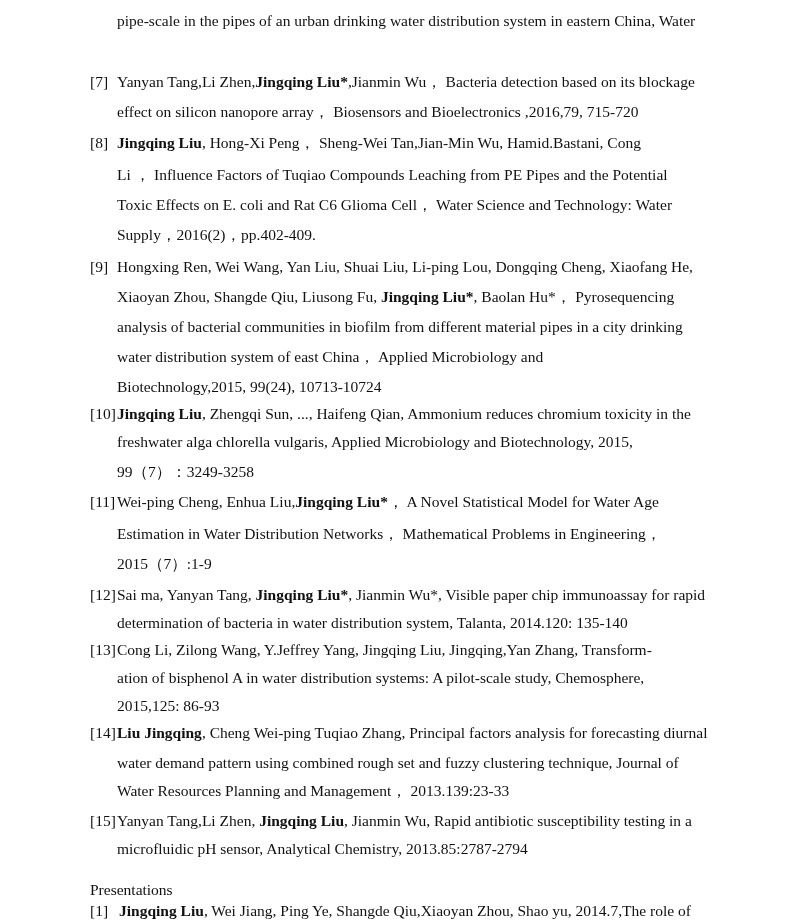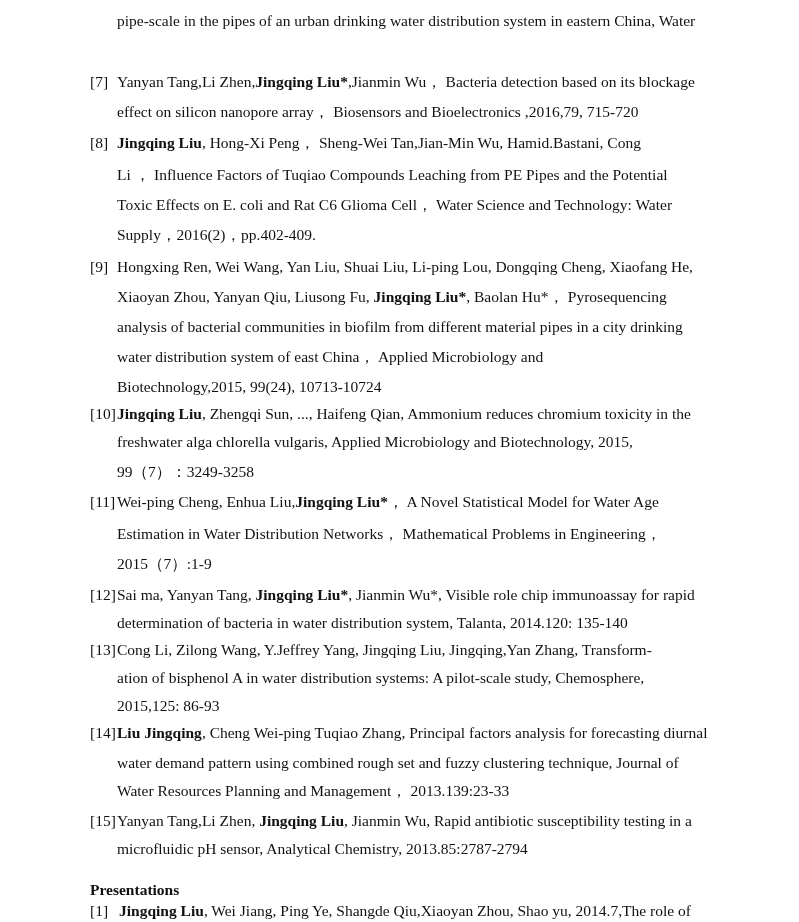--- a/index.html
+++ b/index.html
@@ -8,21 +8,21 @@
       font-family: "Liberation Serif", "DejaVu Serif", serif;
       color: #111111; font-size: 15.5px;
     }
     .page { position: absolute; left: 0; top: 0; width: 799px; height: 922px; margin-left: 13px; }
     .line {
       position: absolute; white-space: nowrap; line-height: 20px;
     }
     .num { position: absolute; left: 77px; }
     .txt { position: absolute; left: 104px; text-align: right; }
     b { font-weight: bold; }
-    .heading { position: absolute; left: 77px; font-weight: bold; white-space: nowrap; }
+    .heading { position: absolute; left: 77px; font-weight: normal; white-space: nowrap; }
   </style>
 </head>
 <body>
 
 <div class="page" id="page">
     <div class="line" style="top: 11px; left: 104px;">pipe-scale in the pipes of an urban drinking water distribution system in eastern China, Water</div>
     <div class="line" style="top: 72px; left: 0px;">
       <span class="num">[7]</span>
       <span class="txt"><span>Yanyan Tang,Li Zhen,</span><b>Jingqing Liu*</b><span>,Jianmin Wu， Bacteria detection based on its blockage</span></span>
     </div>
@@ -40,21 +40,21 @@
       <span class="txt"><span>Toxic Effects on E. coli and Rat C6 Glioma Cell， Water Science and Technology: Water</span></span>
     </div>
     <div class="line" style="top: 225px; left: 0px;">
       <span class="txt"><span>Supply，2016(2)，pp.402-409.</span></span>
     </div>
     <div class="line" style="top: 257px; left: 0px;">
       <span class="num">[9]</span>
       <span class="txt"><span>Hongxing Ren, Wei Wang, Yan Liu, Shuai Liu, Li-ping Lou, Dongqing Cheng, Xiaofang He,</span></span>
     </div>
     <div class="line" style="top: 287px; left: 0px;">
-      <span class="txt"><span>Xiaoyan Zhou, Yanyan Qiu, Liusong Fu, </span><b>Jingqing Liu*</b><span>, Baolan Hu*， Pyrosequencing</span></span>
+      <span class="txt"><span>Xiaoyan Zhou, Shangde Qiu, Liusong Fu, </span><b>Jingqing Liu*</b><span>, Baolan Hu*， Pyrosequencing</span></span>
     </div>
     <div class="line" style="top: 317px; left: 0px;">
       <span class="txt"><span>analysis of bacterial communities in biofilm from different material pipes in a city drinking</span></span>
     </div>
     <div class="line" style="top: 347px; left: 0px;">
       <span class="txt"><span>water distribution system of east China， Applied Microbiology and</span></span>
     </div>
     <div class="line" style="top: 377px; left: 0px;">
       <span class="txt"><span>Biotechnology,2015, 99(24), 10713-10724</span></span>
     </div>
@@ -73,21 +73,21 @@
       <span class="txt"><span>Wei-ping Cheng, Enhua Liu,</span><b>Jingqing Liu*</b><span>， A Novel Statistical Model for Water Age</span></span>
     </div>
     <div class="line" style="top: 524px; left: 0px;">
       <span class="txt"><span>Estimation in Water Distribution Networks， Mathematical Problems in Engineering，</span></span>
     </div>
     <div class="line" style="top: 554px; left: 0px;">
       <span class="txt"><span>2015（7）:1-9</span></span>
     </div>
     <div class="line" style="top: 585px; left: 0px;">
       <span class="num">[12]</span>
-      <span class="txt"><span>Sai ma, Yanyan Tang, </span><b>Jingqing Liu*</b><span>, Jianmin Wu*, Visible role chip immunoassay for rapid</span></span>
+      <span class="txt"><span>Sai ma, Yanyan Tang, </span><b>Jingqing Liu*</b><span>, Jianmin Wu*, Visible paper chip immunoassay for rapid</span></span>
     </div>
     <div class="line" style="top: 613px; left: 0px;">
       <span class="txt"><span>determination of bacteria in water distribution system, Talanta, 2014.120: 135-140</span></span>
     </div>
     <div class="line" style="top: 640px; left: 0px;">
       <span class="num">[13]</span>
       <span class="txt"><span> Cong Li, Zilong Wang, Y.Jeffrey Yang, Jingqing Liu, Jingqing,Yan Zhang, Transform-</span></span>
     </div>
     <div class="line" style="top: 668px; left: 0px;">
       <span class="txt"><span>ation of bisphenol A in water distribution systems: A pilot-scale study, Chemosphere,</span></span>

